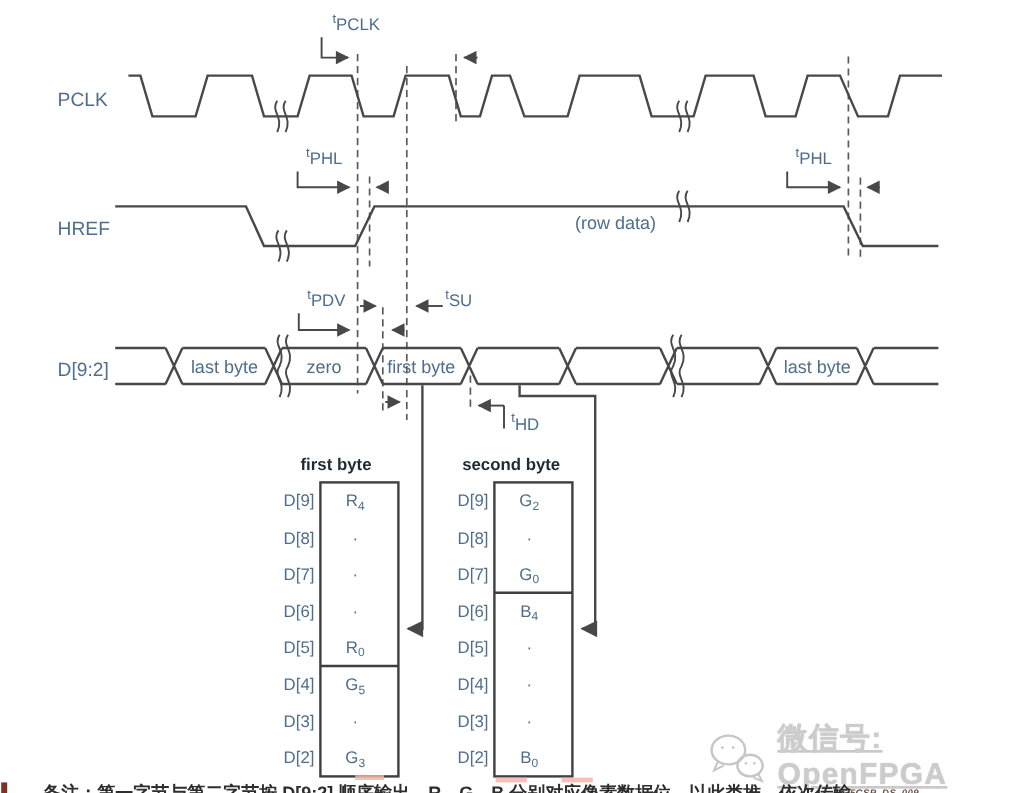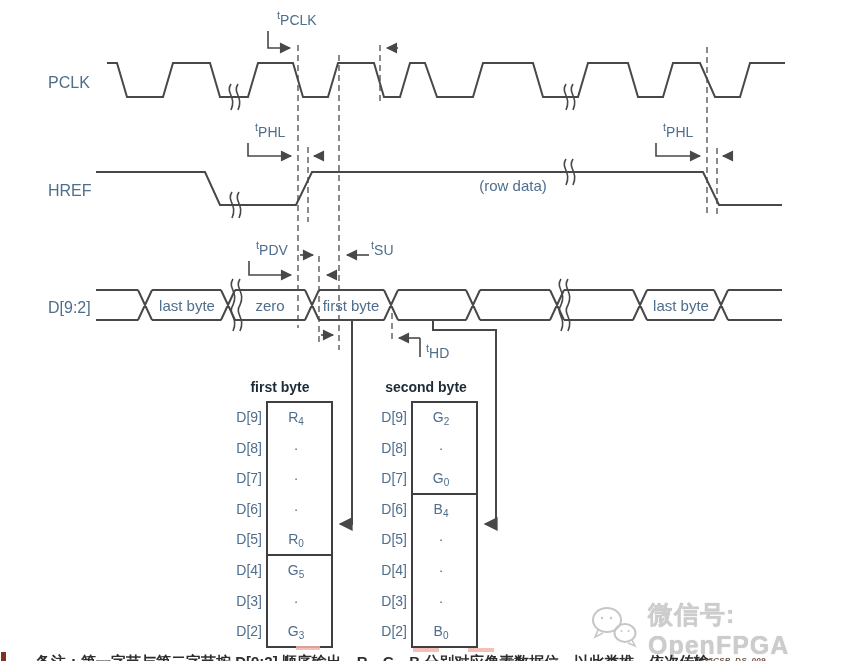--- a/index.html
+++ b/index.html
@@ -8,21 +8,21 @@
   svg text{font-family:"Liberation Sans",sans-serif;}
   .siglbl{fill:#4f6e8c;font-size:16px;}
   .buslbl{fill:#4f6e8c;font-size:15px;}
   .note{fill:#4f6e8c;font-size:15px;}
   .tp{fill:#4f6e8c;font-size:11px;}
   .tn{fill:#4f6e8c;font-size:14px;}
   .thdr{fill:#1d2b36;font-size:14px;font-weight:bold;}
   .bit{fill:#4f6e8c;font-size:14px;}
   .val{fill:#4f6e8c;font-size:14px;}
   .sub{font-size:10px;}
-  .wm{position:absolute;left:588px;top:598px;display:flex;align-items:center;color:#c9c9c9;}
+  .wm{position:absolute;left:588px;top:598px;display:flex;align-items:flex-end;color:#c9c9c9;text-decoration:underline;}
   .wm-text{font-size:25px;font-weight:bold;color:#cccccc;letter-spacing:1px;
            text-shadow:0 0 1px #bdbdbd;}
   .doccode{position:absolute;left:694px;top:656px;font-size:8px;font-weight:bold;
            font-style:italic;color:#6e5344;letter-spacing:0.3px;}
   .cutoff{position:absolute;left:36px;top:652px;width:690px;height:9px;overflow:hidden;
           font-size:15px;line-height:19px;color:#2e2e2e;font-weight:bold;white-space:nowrap;}
   .pink{position:absolute;height:4px;background:#f2b5ac;opacity:.85;}
   .redmark{position:absolute;left:1px;top:652px;width:5px;height:9px;background:#7e3226;}
 </style>
 </head>

